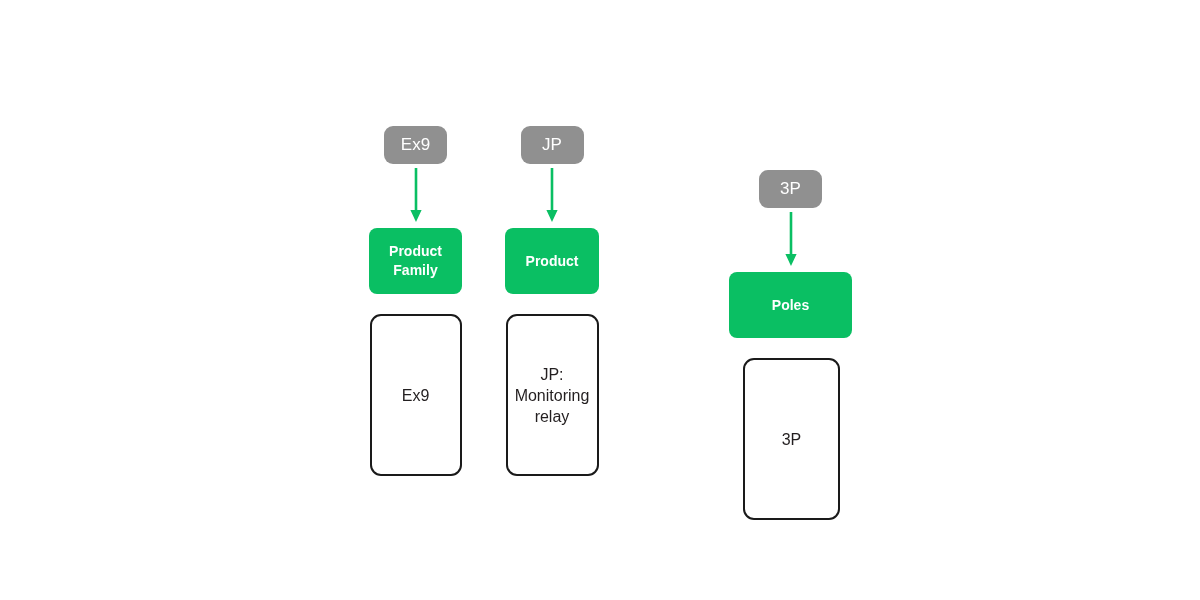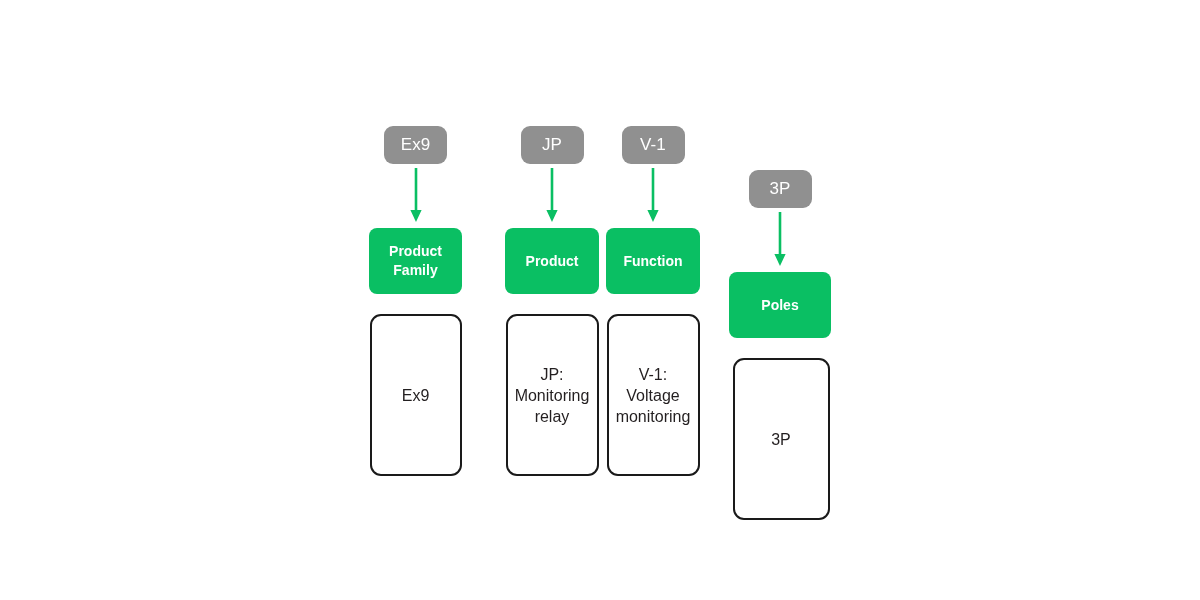--- a/index.html
+++ b/index.html
@@ -100,21 +100,21 @@
 
   .col-1 { left: 505px; }
   .col-1 .attr-box { width: 94px; }
   .col-1 .desc-box { width: 93px; }
 
   .col-2 { left: 606px; }
   .col-2 .attr-box { width: 94px; }
   .col-2 .desc-box { width: 93px; }
 
   .col-3 { left: 729px; margin-top: 44px; }
-  .col-3 .attr-box { width: 102px; }
+  .col-3 .attr-box { width: 123px; }
   .col-3 .desc-box { width: 97px; margin-left: 2px; }
 </style>
 </head>
 <body>
 
 <div id="diagram">
 
   <div class="column col-0">
     <div class="code-pill">Ex9</div>
     <svg class="arrow" viewBox="0 0 14 60">
@@ -131,31 +131,20 @@
     <svg class="arrow" viewBox="0 0 14 60">
       <line x1="7" y1="0" x2="7" y2="44" stroke="#0ABF63" stroke-width="2.6"></line>
       <polygon points="7,54 1.4,42 12.6,42" fill="#0ABF63"></polygon>
     </svg>
     <div class="attr-box">Product</div>
     <div class="desc-box">JP:
 Monitoring
 relay</div>
   </div>
 
-  <div class="column col-2">
-    <div class="code-pill">V-1</div>
-    <svg class="arrow" viewBox="0 0 14 60">
-      <line x1="7" y1="0" x2="7" y2="44" stroke="#0ABF63" stroke-width="2.6"></line>
-      <polygon points="7,54 1.4,42 12.6,42" fill="#0ABF63"></polygon>
-    </svg>
-    <div class="attr-box">Function</div>
-    <div class="desc-box">V-1:
-Voltage
-monitoring</div>
-  </div>
 
   <div class="column col-3">
     <div class="code-pill">3P</div>
     <svg class="arrow" viewBox="0 0 14 60">
       <line x1="7" y1="0" x2="7" y2="44" stroke="#0ABF63" stroke-width="2.6"></line>
       <polygon points="7,54 1.4,42 12.6,42" fill="#0ABF63"></polygon>
     </svg>
     <div class="attr-box">Poles</div>
     <div class="desc-box">3P</div>
   </div>

